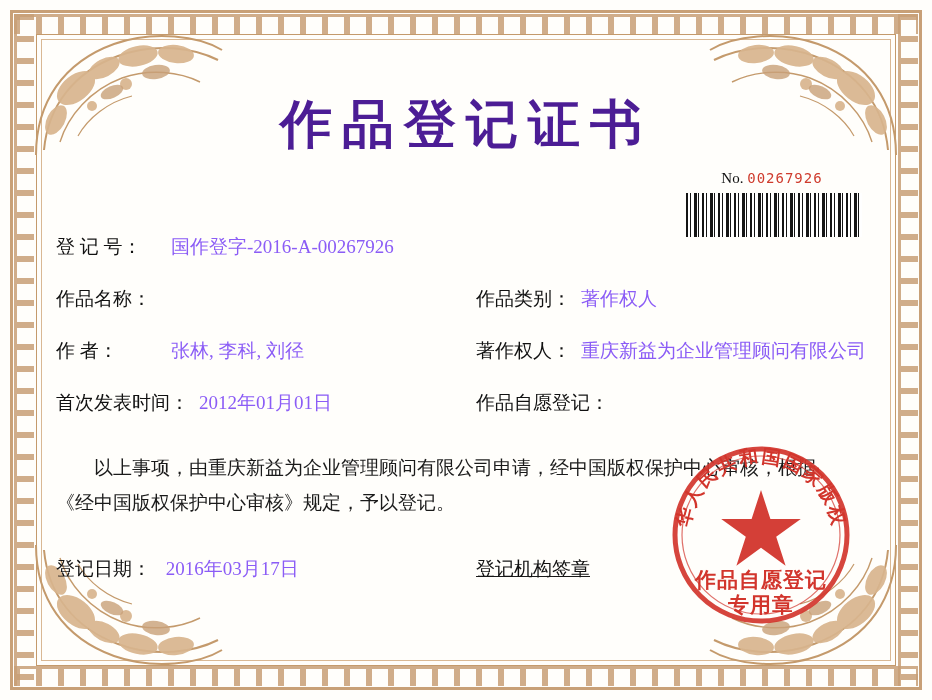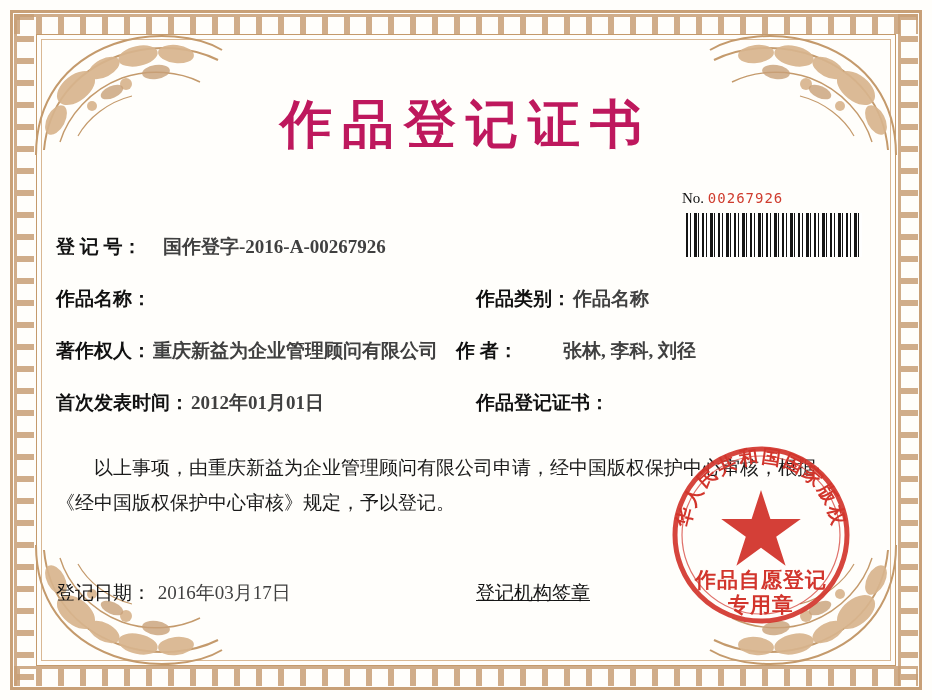--- a/index.html
+++ b/index.html
@@ -101,33 +101,32 @@
     top: 52px;
     right: 56px;
     bottom: 52px;
   }
 
   .title {
     text-align: center;
     font-size: 52px;
     letter-spacing: 10px;
     font-weight: bold;
-    color: #be185d;
+    color: #4c1d95;
     margin-top: 38px;
     font-family: "DejaVu Serif", "Liberation Serif", serif;
   }
 
   
   .serial-block {
     position: absolute;
     right: 14px;
     top: 118px;
     width: 180px;
-    text-align: left;
-    margin-top: 20px;
+    text-align: center;
   }
   .serial-line {
     font-size: 15px;
     color: #111;
     white-space: nowrap;
   }
   .serial-no-label {
     color: #111;
   }
   .serial-number {
@@ -158,61 +157,60 @@
     position: absolute;
     left: 0;
     right: 0;
     top: 182px;
     font-size: 19px;
   }
   .row {
     display: flex;
     align-items: flex-start;
     margin-bottom: 26px;
-    font-weight: bold;
   }
   .cell {
     display: flex;
     align-items: flex-start;
   }
   .cell-left { width: 420px; flex: 0 0 420px; }
   .cell-right { flex: 1 1 auto; align-items: flex-end; }
   .label {
     white-space: nowrap;
     color: #111;
   }
   .label-wide {
     display: inline-block;
     width: 105px;
     letter-spacing: 0;
   }
   .value {
-    color: #404040;
-    margin-left: 2px;
+    color: #8b5cf6;
+    margin-left: 10px;
     max-width: 340px;
   }
   .value-wide { max-width: 330px; line-height: 1.35; }
 
   .statement {
     position: absolute;
     left: 0;
     right: 4px;
     top: 398px;
     font-size: 19px;
     line-height: 1.85;
     text-align: justify;
   }
   .statement p { margin: 0; }
   .statement .indent { text-indent: 2em; }
 
   .footer {
     position: absolute;
     left: 0;
     right: 0;
-    top: 528px;
+    top: 504px;
     font-size: 19px;
     display: flex;
   }
   .footer-left { width: 420px; flex: 0 0 420px; }
   .footer-right { flex: 1 1 auto; text-decoration: underline; }
 
   
   .seal {
     position: absolute;
     right: 78px;
@@ -347,42 +345,42 @@
           <span class="value">国作登字-2016-A-00267926</span>
         </div>
       </div>
 
       <div class="row">
         <div class="cell cell-left">
           <span class="label label-wide">作品名称：</span>
         </div>
         <div class="cell cell-right">
           <span class="label">作品类别：</span>
-          <span class="value">作品名称</span>
+          <span class="value">著作权人</span>
         </div>
       </div>
 
       <div class="row">
+        <div class="cell cell-left">
+          <span class="label label-wide">作    者：</span>
+          <span class="value">张林, 李科, 刘径</span>
+        </div>
         <div class="cell cell-right">
           <span class="label">著作权人：</span>
           <span class="value value-wide">重庆新益为企业管理顾问有限公司</span>
-        </div>
-        <div class="cell cell-left">
-          <span class="label label-wide">作    者：</span>
-          <span class="value">张林, 李科, 刘径</span>
         </div>
       </div>
 
       <div class="row">
         <div class="cell cell-left">
           <span class="label">首次发表时间：</span>
           <span class="value">2012年01月01日</span>
         </div>
         <div class="cell cell-right">
-          <span class="label">作品登记证书：</span>
+          <span class="label">作品自愿登记：</span>
         </div>
       </div>
 
     </div>
 
     <div class="statement">
       <p class="indent">以上事项，由重庆新益为企业管理顾问有限公司申请，经中国版权保护中心审核，根据</p>
       <p>《经中国版权保护中心审核》规定，予以登记。</p>
     </div>
 

